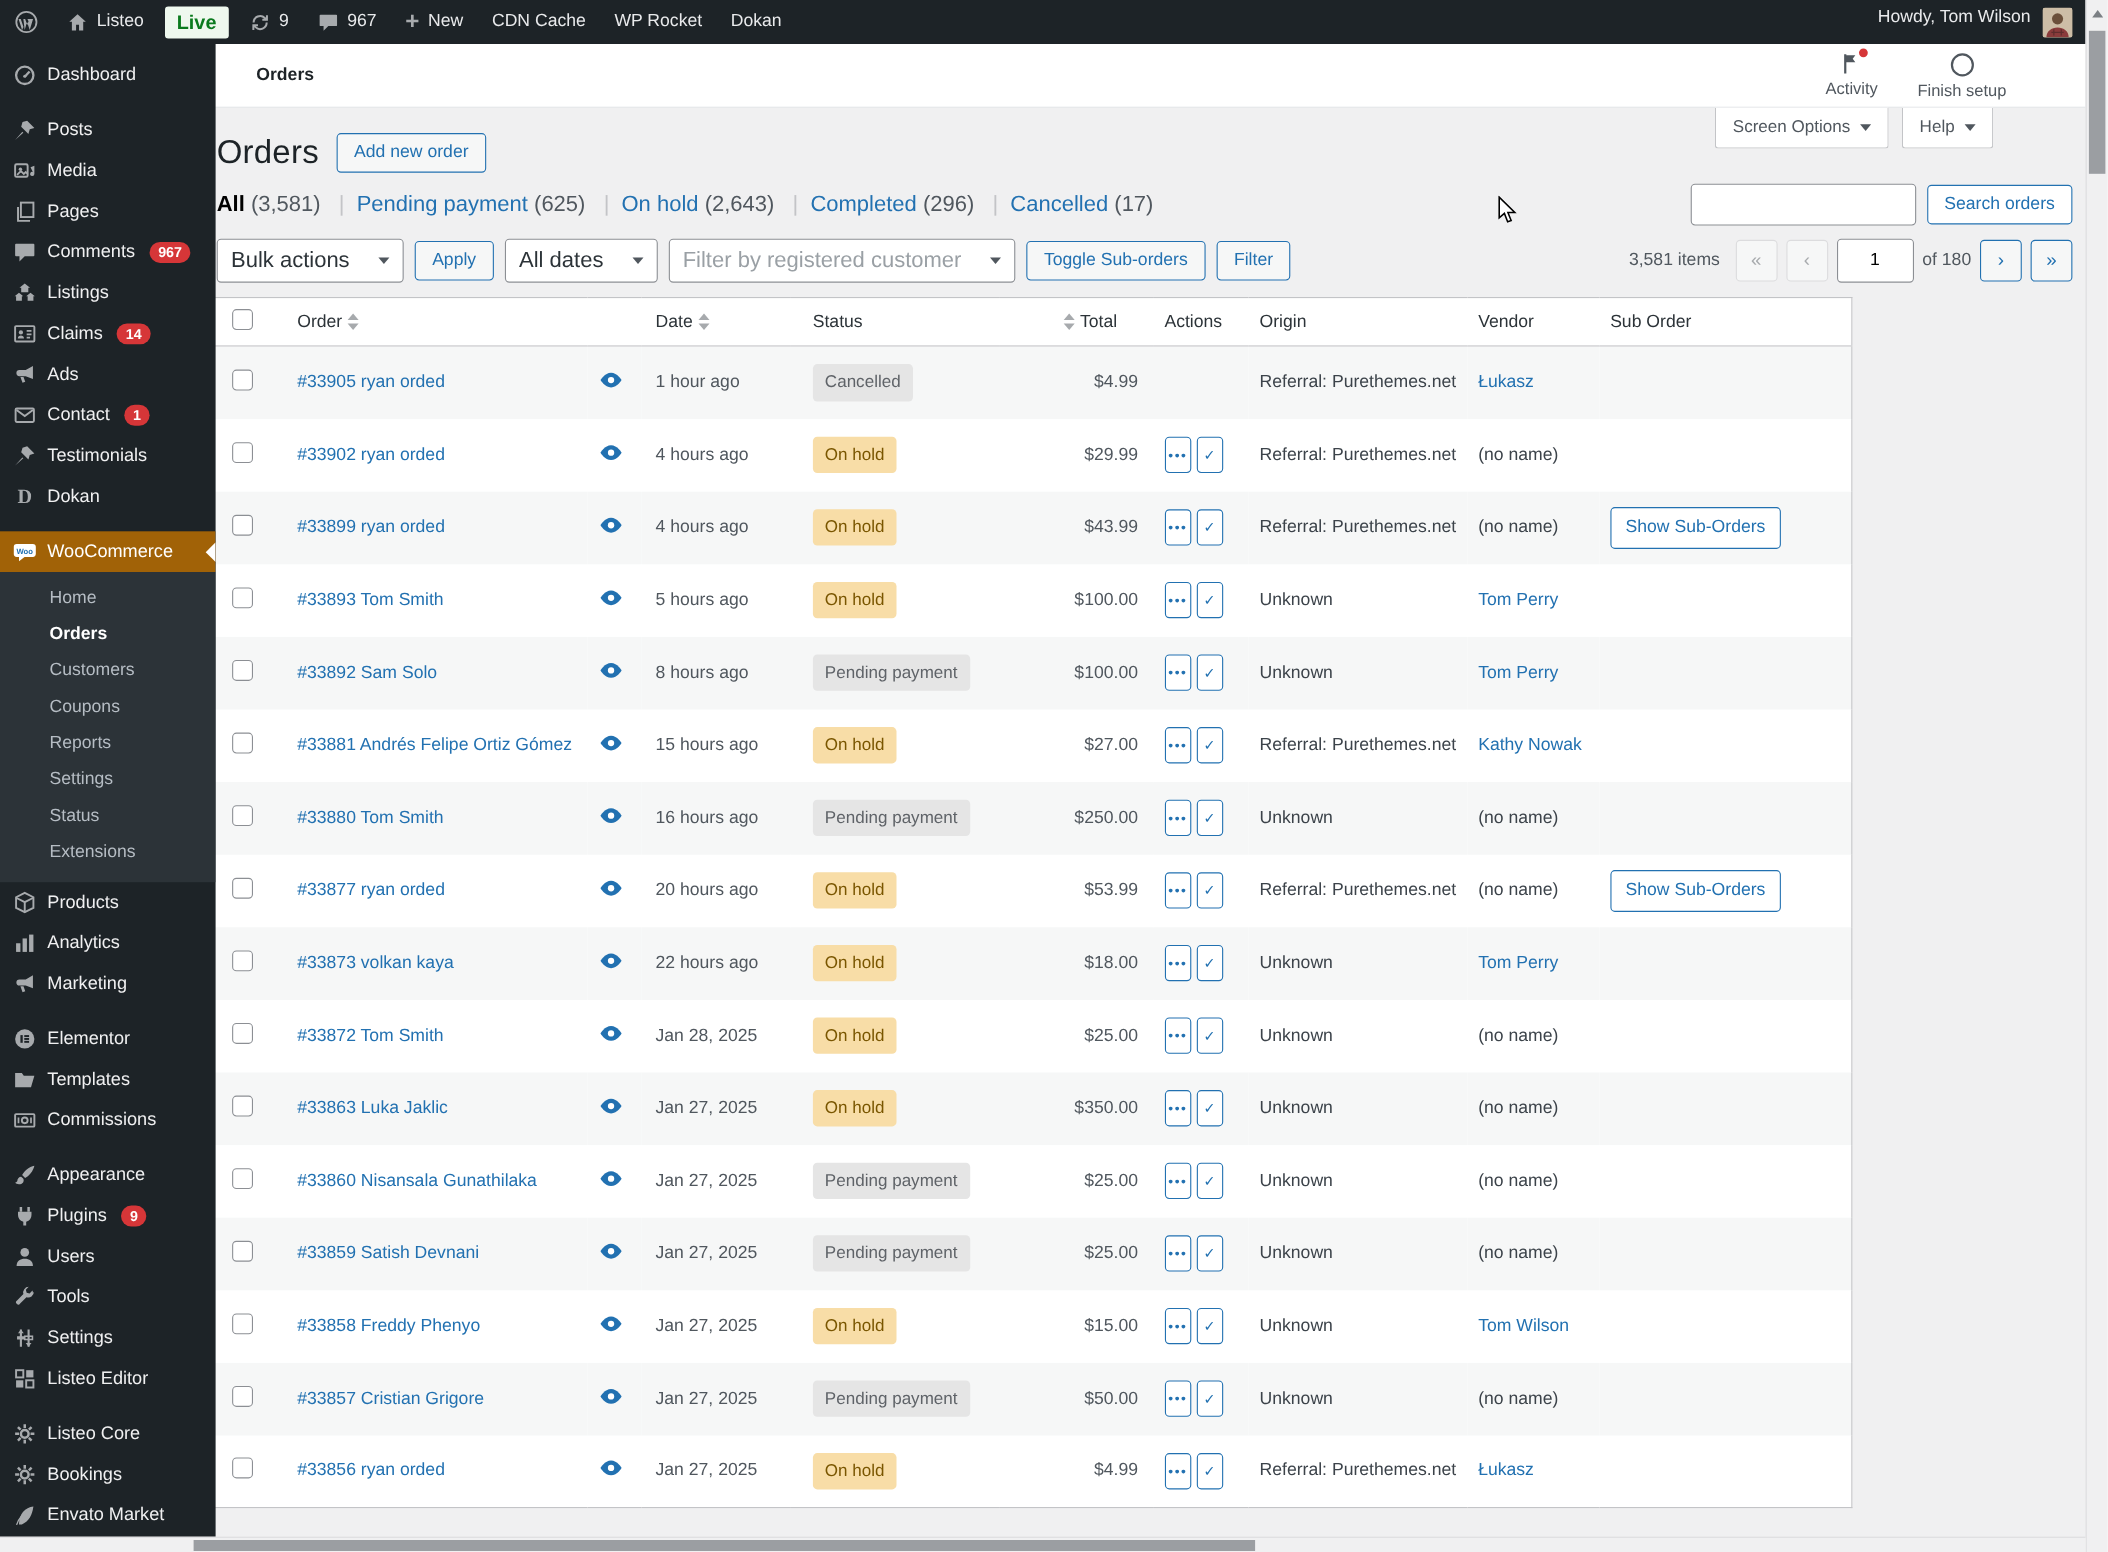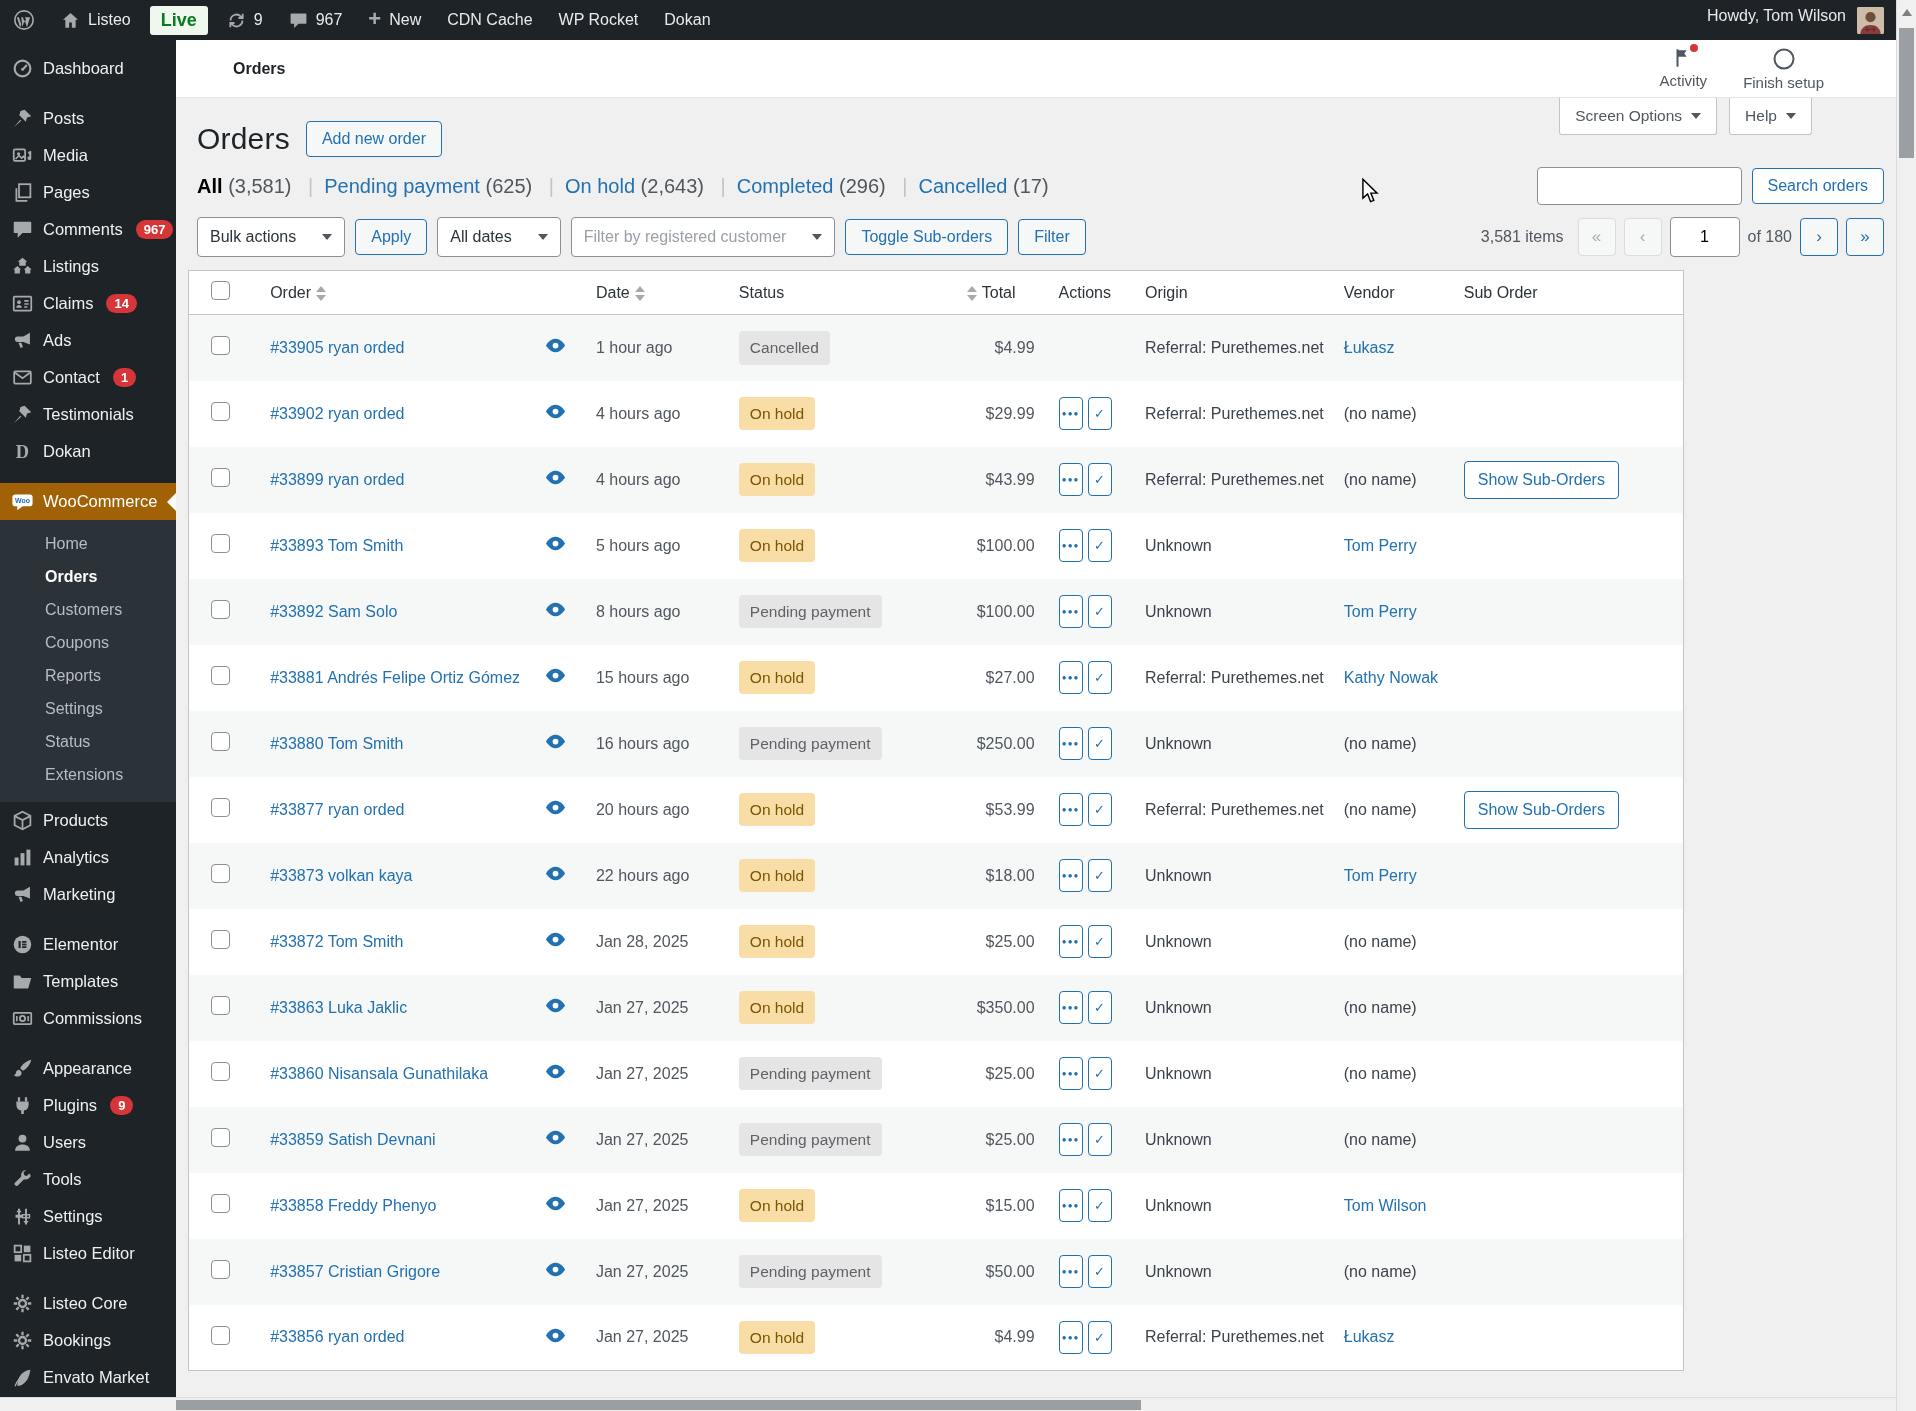--- a/index.html
+++ b/index.html
@@ -15,21 +15,21 @@
     display:flex; align-items:center; color:#e9eaec; font-size:16px; z-index:50; }
   .ab-item { display:flex; align-items:center; gap:8px; padding:0 13px; height:40px; cursor:pointer; white-space:nowrap; }
   .ab-item svg { color:#a7aaad; }
   .ab-live { background:#eef8ee; color:#0a7a1e; font-weight:bold; padding:4px 11px; border-radius:3px;
     font-size:18px; margin:0 6px; }
   .ab-plus { font-size:22px; color:#a7aaad; font-weight:bold; line-height:1; margin-top:-2px; }
   .ab-right { margin-left:auto; display:flex; align-items:flex-start; gap:11px; padding-right:12px; }
   .avatar { width:27px; height:27px; border-radius:2px; overflow:hidden; background:#c9b79f; }
 
   
-  .sidebar { position:absolute; top:40px; left:0; width:176px; bottom:0; background:#1d2327;
+  .sidebar { position:absolute; top:40px; left:0; width:196px; bottom:0; background:#1d2327;
     color:#f0f0f1; font-size:16.5px; z-index:10; overflow:hidden; }
   .menu { list-style:none; margin:10px 0 0 0; padding:0; }
   .menu-item { display:flex; align-items:center; gap:10px; padding:8px 8px 8px 12px; line-height:21px; cursor:pointer; }
   .mi-icon { width:21px; height:21px; color:#a7aaad; flex:none; display:flex; align-items:center; justify-content:center; }
   .mi-icon svg { width:21px; height:21px; }
   .mi-gap { margin-top:13px; }
   .mi-badge { background:#d63638; color:#fff; border-radius:10px; font-size:13px; padding:2px 8px;
     font-weight:600; margin-left:3px; line-height:15px; }
   .menu-woo { background:#a16207; color:#fff; position:relative; margin-top:13px; }
   .menu-woo .mi-icon { color:#fff; }
@@ -71,21 +71,21 @@
   .view-item:not(:last-child)::after { content:"|"; color:#c3c4c7; margin:0 11px; }
   .view-item a { text-decoration:none; color:#2271b1; cursor:pointer; }
   .view-item.current .view-label { color:#000; font-weight:bold; }
   .view-count { color:#50575e; }
   .search-box { display:flex; gap:10px; align-items:center; }
   .search-input { width:205px; height:38px; border:1px solid #8c8f94; border-radius:4px; background:#fff;
     padding:0 9px; font-size:16px; font-family:inherit; }
 
   .toolbar-row { display:flex; align-items:center; gap:10px; margin:4px 0 0; padding-left:9px; }
   .wp-select { height:40px; border:1px solid #8c8f94; border-radius:4px; background:#fff; padding:0 12px;
-    font-size:16px; color:#2c3338; display:flex; align-items:center; gap:26px; cursor:pointer; white-space:nowrap; }
+    font-size:20px; color:#2c3338; display:flex; align-items:center; gap:26px; cursor:pointer; white-space:nowrap; }
   .wp-select .caret-down { border-top-color:#50575e; margin-left:auto; }
   .sel-placeholder { color:#9aa0a5; }
   .toolbar-right { margin-left:auto; display:flex; align-items:center; gap:14px; font-size:16px; color:#50575e; }
   .pagination { display:flex; gap:8px; align-items:center; }
   .page-btn { min-width:38px; height:38px; border:1px solid #2271b1; background:#f6f7f7; color:#2271b1;
     border-radius:4px; font-size:17px; display:inline-flex; align-items:center; justify-content:center;
     cursor:pointer; font-family:inherit; }
   .page-btn.disabled { border-color:#dcdcde; color:#a7aaad; cursor:default; }
   .page-input { width:70px; height:40px; text-align:center; border:1px solid #8c8f94; border-radius:4px;
     font-size:16px; font-family:inherit; }

